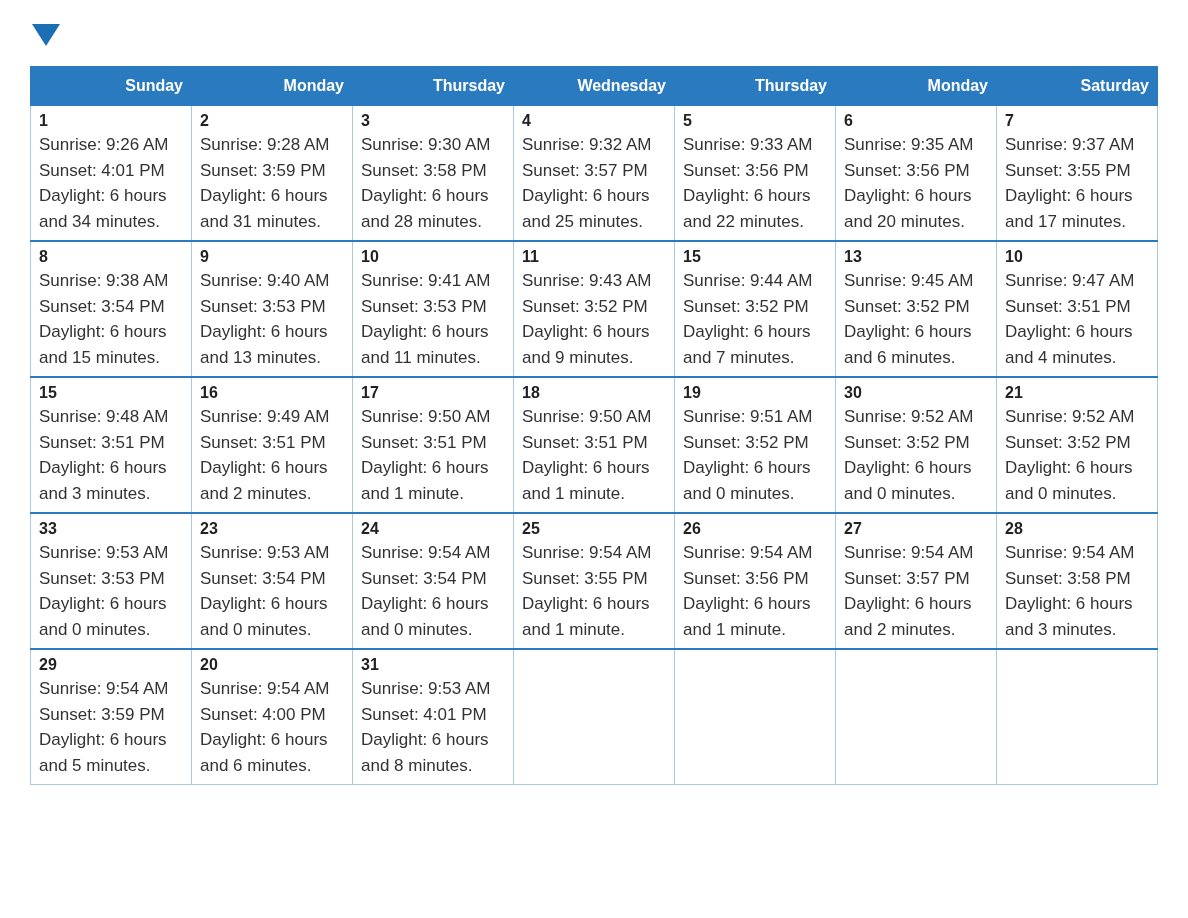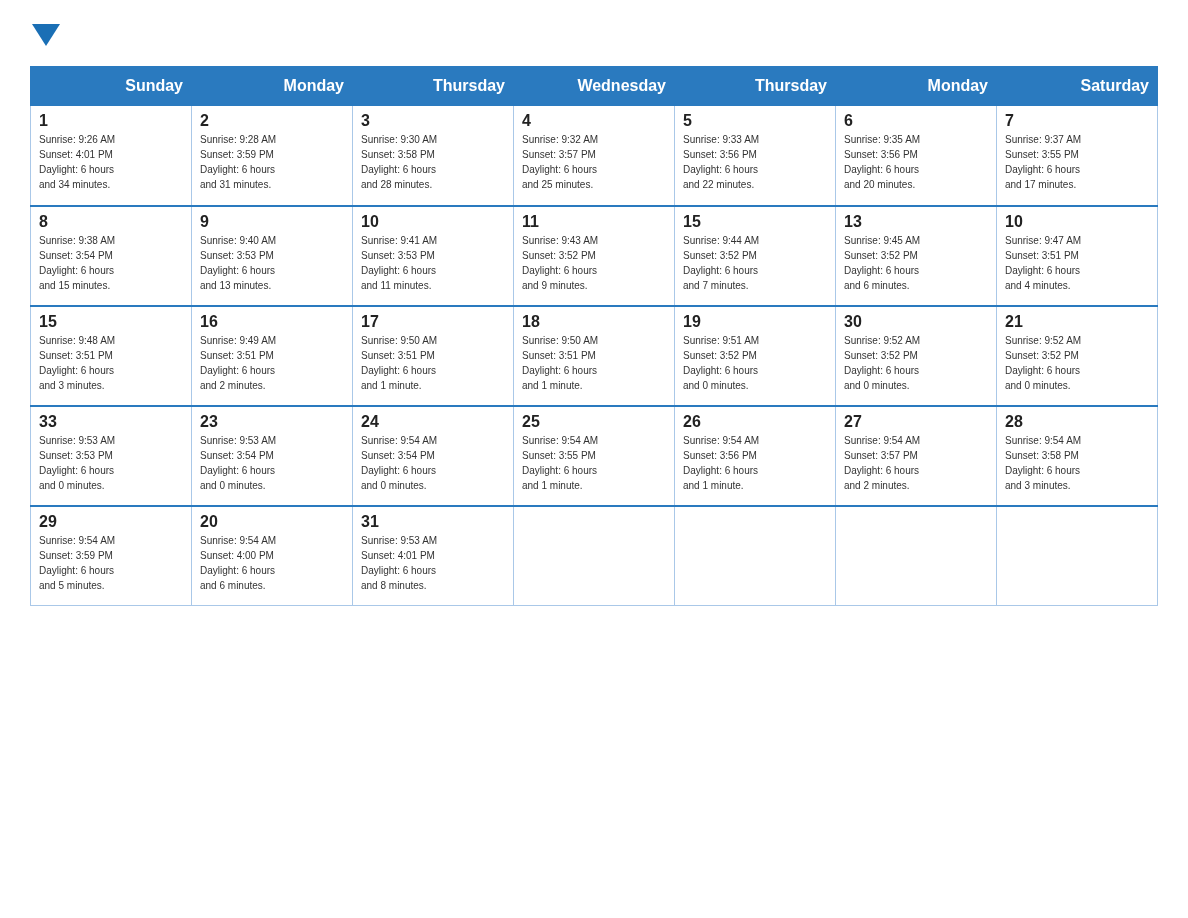--- a/index.html
+++ b/index.html
@@ -90,21 +90,21 @@
       background: #fff;
     }
     .day-number {
       font-size: 16px;
       font-weight: bold;
       color: #222;
       display: block;
       margin-bottom: 2px;
     }
     .day-info {
-      font-size: 10px;
+      font-size: 17px;
       color: #333;
       line-height: 1.5;
     }
     .empty-cell {
       background: #f9f9f9;
     }
     .row-border td {
       border-top: 2px solid #2a7abf;
     }
   </style>

